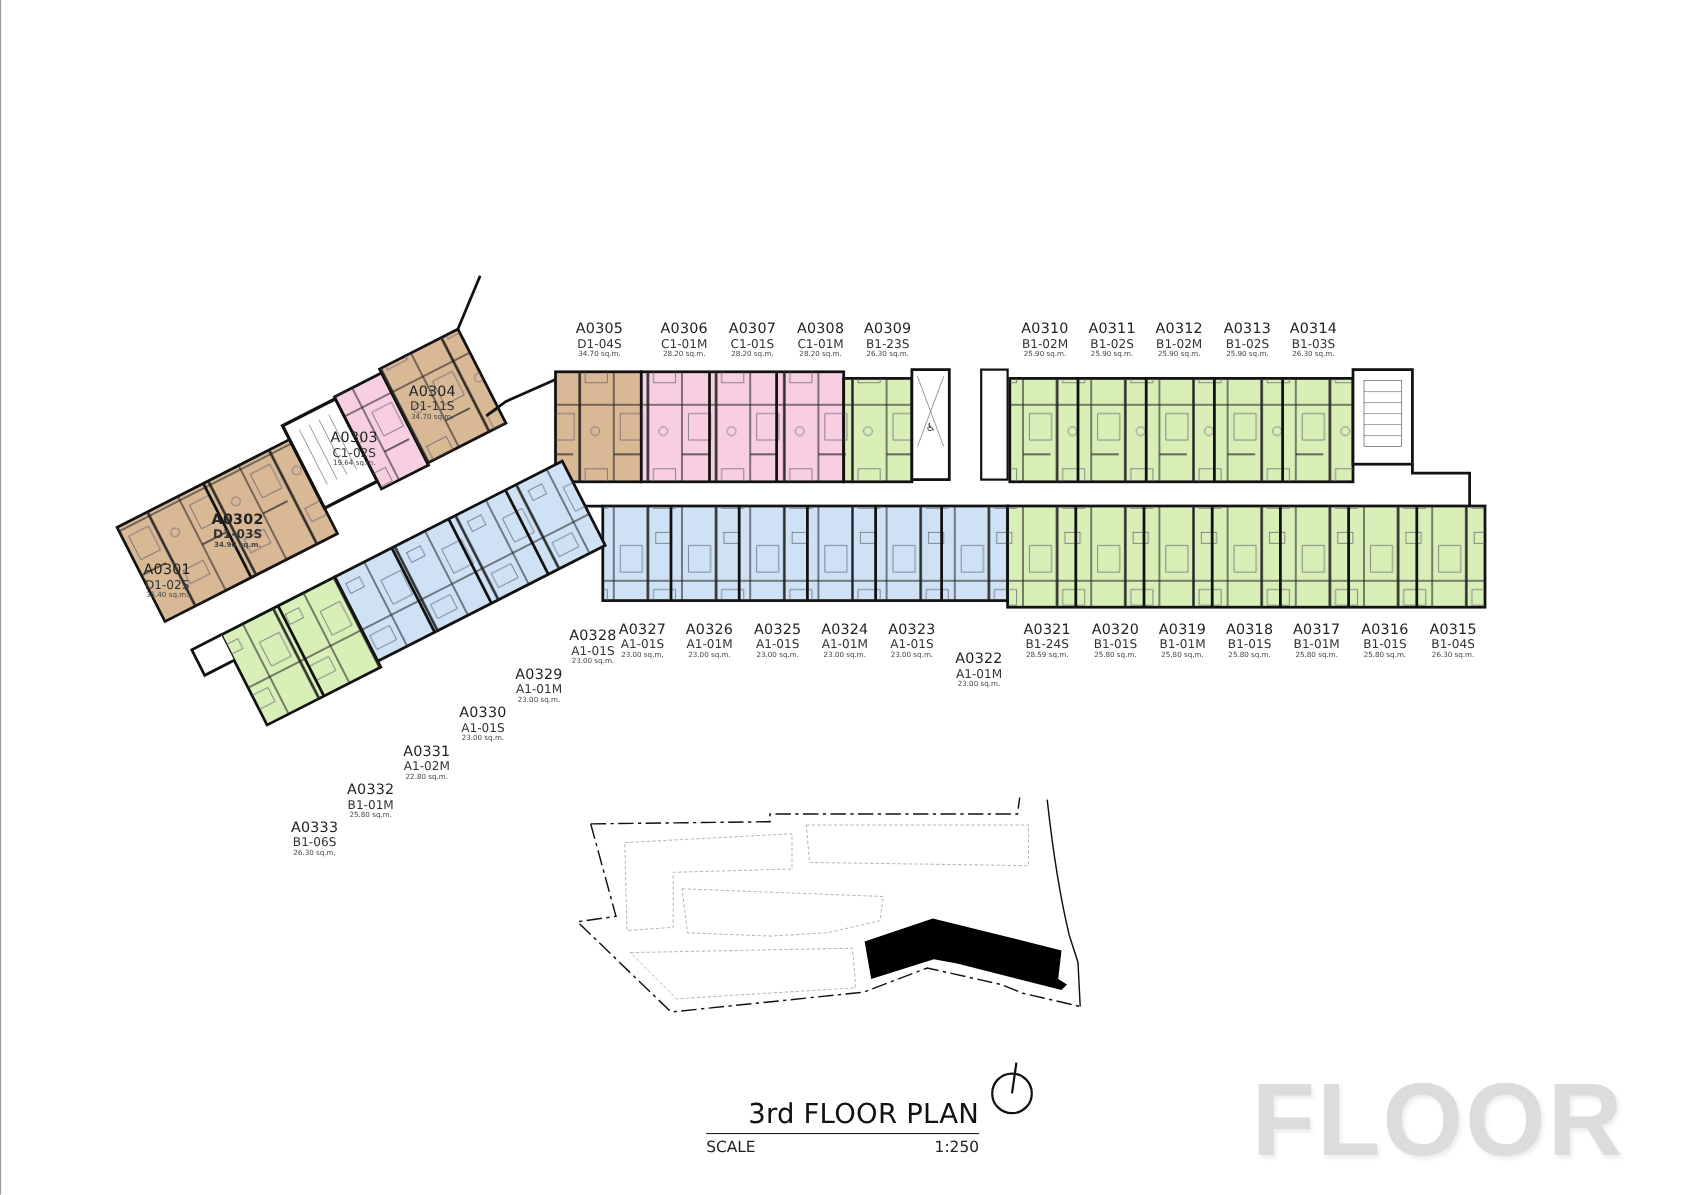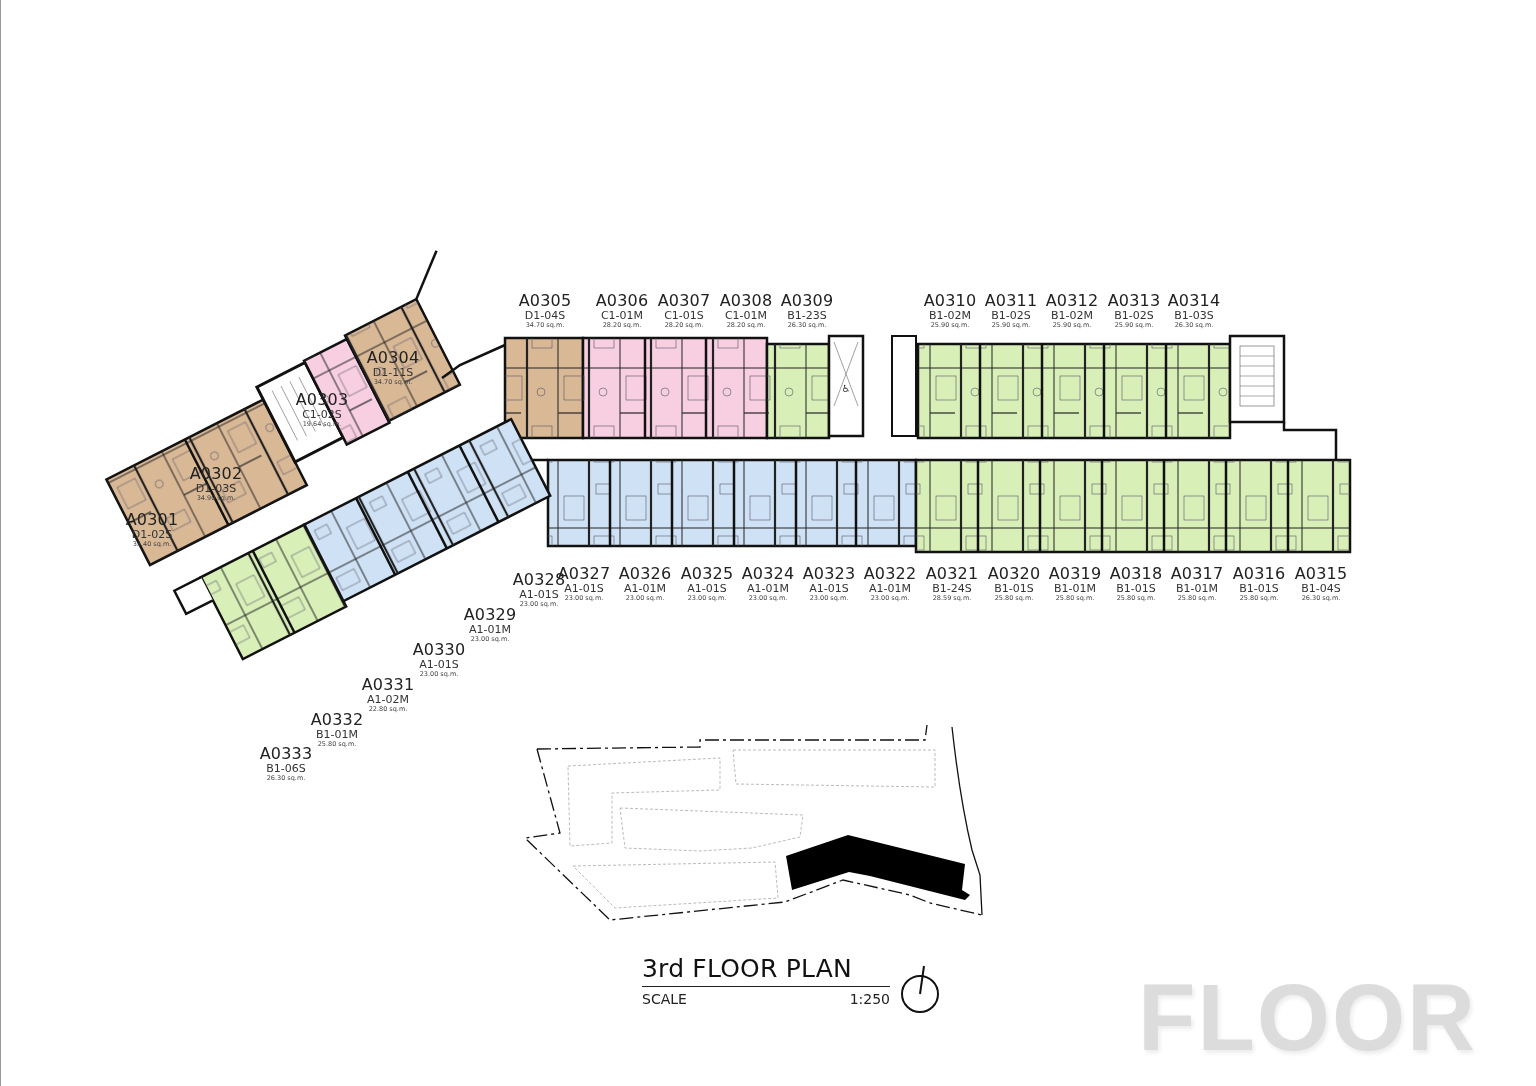--- a/index.html
+++ b/index.html
@@ -1,24 +1,24 @@
 <!DOCTYPE html>
 <html><head>
 <meta charset="utf-8">
 <style>
   html, body { margin: 0; padding: 0; background: #ffffff; }
   body { width: 1536px; height: 1086px; position: relative; overflow: hidden; font-family: "DejaVu Sans", sans-serif; color: #222; }
   .frame-border { position: absolute; left: 0; top: 0; width: 1536px; height: 1086px; border-left: 1px solid #999; box-sizing: border-box; }
   #plan-svg { position: absolute; left: 0; top: 0; }
   .unit-label { position: absolute; text-align: center; transform: translateX(-50%); line-height: 1.05; white-space: nowrap; }
-  .unit-label .uid { font-size: 16px; color: #222; letter-spacing: 0.2px; display: block; }
+  .unit-label .uid { font-size: 13px; color: #222; letter-spacing: 0.2px; display: block; }
   .unit-label .utype { font-size: 11px; color: #333; display: block; }
   .unit-label .uarea { font-size: 6.5px; color: #444; display: block; margin-top: 1px; }
   .title-block { position: absolute; left: 642px; top: 952px; width: 248px; }
-  .title-main { font-size: 25px; color: #111; letter-spacing: 0.2px; text-align: left; display: block; line-height: 34px; }
+  .title-main { font-size: 25px; color: #111; letter-spacing: 0.2px; text-align: right; display: block; line-height: 34px; margin-top: 44px; }
   .title-rule { height: 1px; background: #222; margin: 0 0 4px 0; }
   .title-sub { display: flex; justify-content: space-between; font-size: 14px; color: #222; }
   .north-arrow { position: absolute; left: 898px; top: 962px; width: 46px; height: 52px; }
   .watermark { position: absolute; left: 1138px; top: 964px; font-family: "Liberation Sans", sans-serif; font-weight: bold; font-size: 94px; color: #dcdcdc; letter-spacing: 2px; text-shadow: 2px 3px 4px rgba(0,0,0,0.08); }
 </style>
 </head>
 <body>
 
 <div class="frame-border"></div>
 
@@ -214,21 +214,21 @@
 <div class="unit-label" style="left:1014px;top:566px;">
     <span class="uid">A0320</span>
     <span class="utype">B1-01S</span>
     <span class="uarea">25.80 sq.m.</span>
   </div>
 <div class="unit-label" style="left:952px;top:566px;">
     <span class="uid">A0321</span>
     <span class="utype">B1-24S</span>
     <span class="uarea">28.59 sq.m.</span>
   </div>
-<div class="unit-label" style="left:890px;top:566px;">
+<div class="unit-label" style="left:890px;top:593px;">
     <span class="uid">A0322</span>
     <span class="utype">A1-01M</span>
     <span class="uarea">23.00 sq.m.</span>
   </div>
 <div class="unit-label" style="left:829px;top:566px;">
     <span class="uid">A0323</span>
     <span class="utype">A1-01S</span>
     <span class="uarea">23.00 sq.m.</span>
   </div>
 <div class="unit-label" style="left:768px;top:566px;">
@@ -280,21 +280,21 @@
 <div class="unit-label" style="left:286px;top:746px;">
     <span class="uid">A0333</span>
     <span class="utype">B1-06S</span>
     <span class="uarea">26.30 sq.m.</span>
   </div>
 <div class="unit-label" style="left:152px;top:512px;">
     <span class="uid">A0301</span>
     <span class="utype">D1-02S</span>
     <span class="uarea">35.40 sq.m.</span>
   </div>
-<div class="unit-label" style="left:216px;top:466px;">
+<div class="unit-label" style="left:216px;top:466px;font-weight:bold;">
     <span class="uid">A0302</span>
     <span class="utype">D1-03S</span>
     <span class="uarea">34.90 sq.m.</span>
   </div>
 <div class="unit-label" style="left:322px;top:392px;">
     <span class="uid">A0303</span>
     <span class="utype">C1-02S</span>
     <span class="uarea">19.64 sq.m.</span>
   </div>
 <div class="unit-label" style="left:382px;top:350px;padding-left:22px;">

